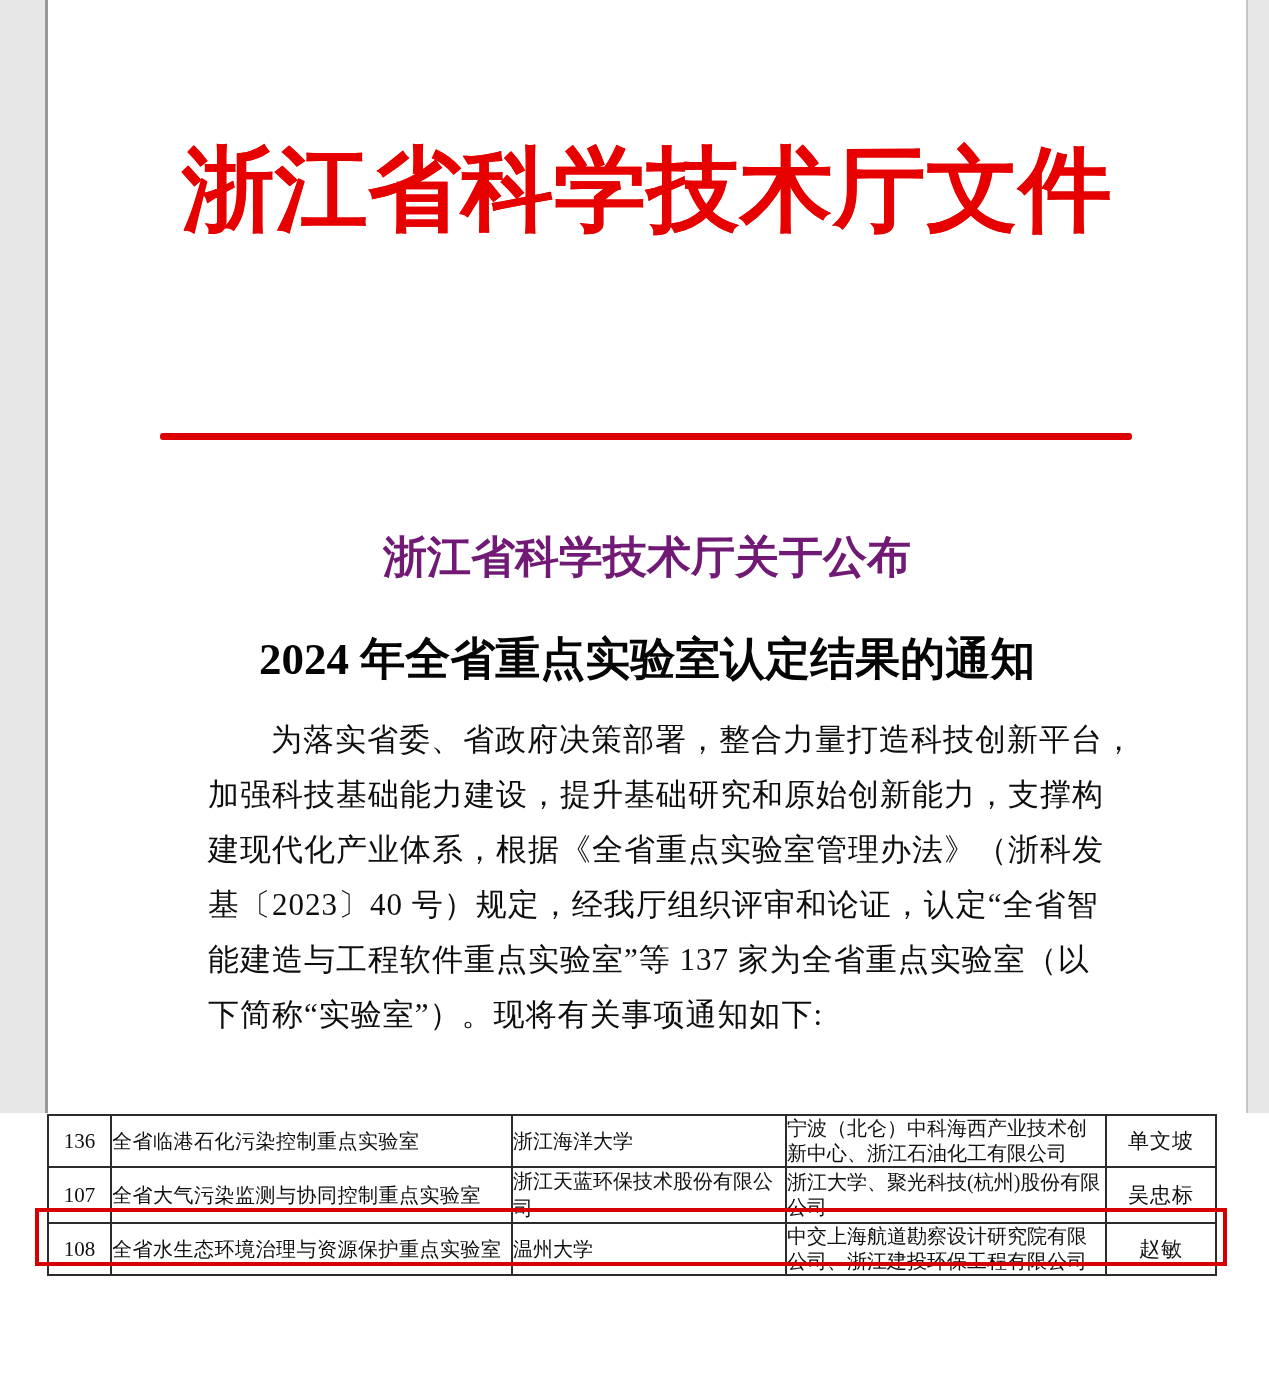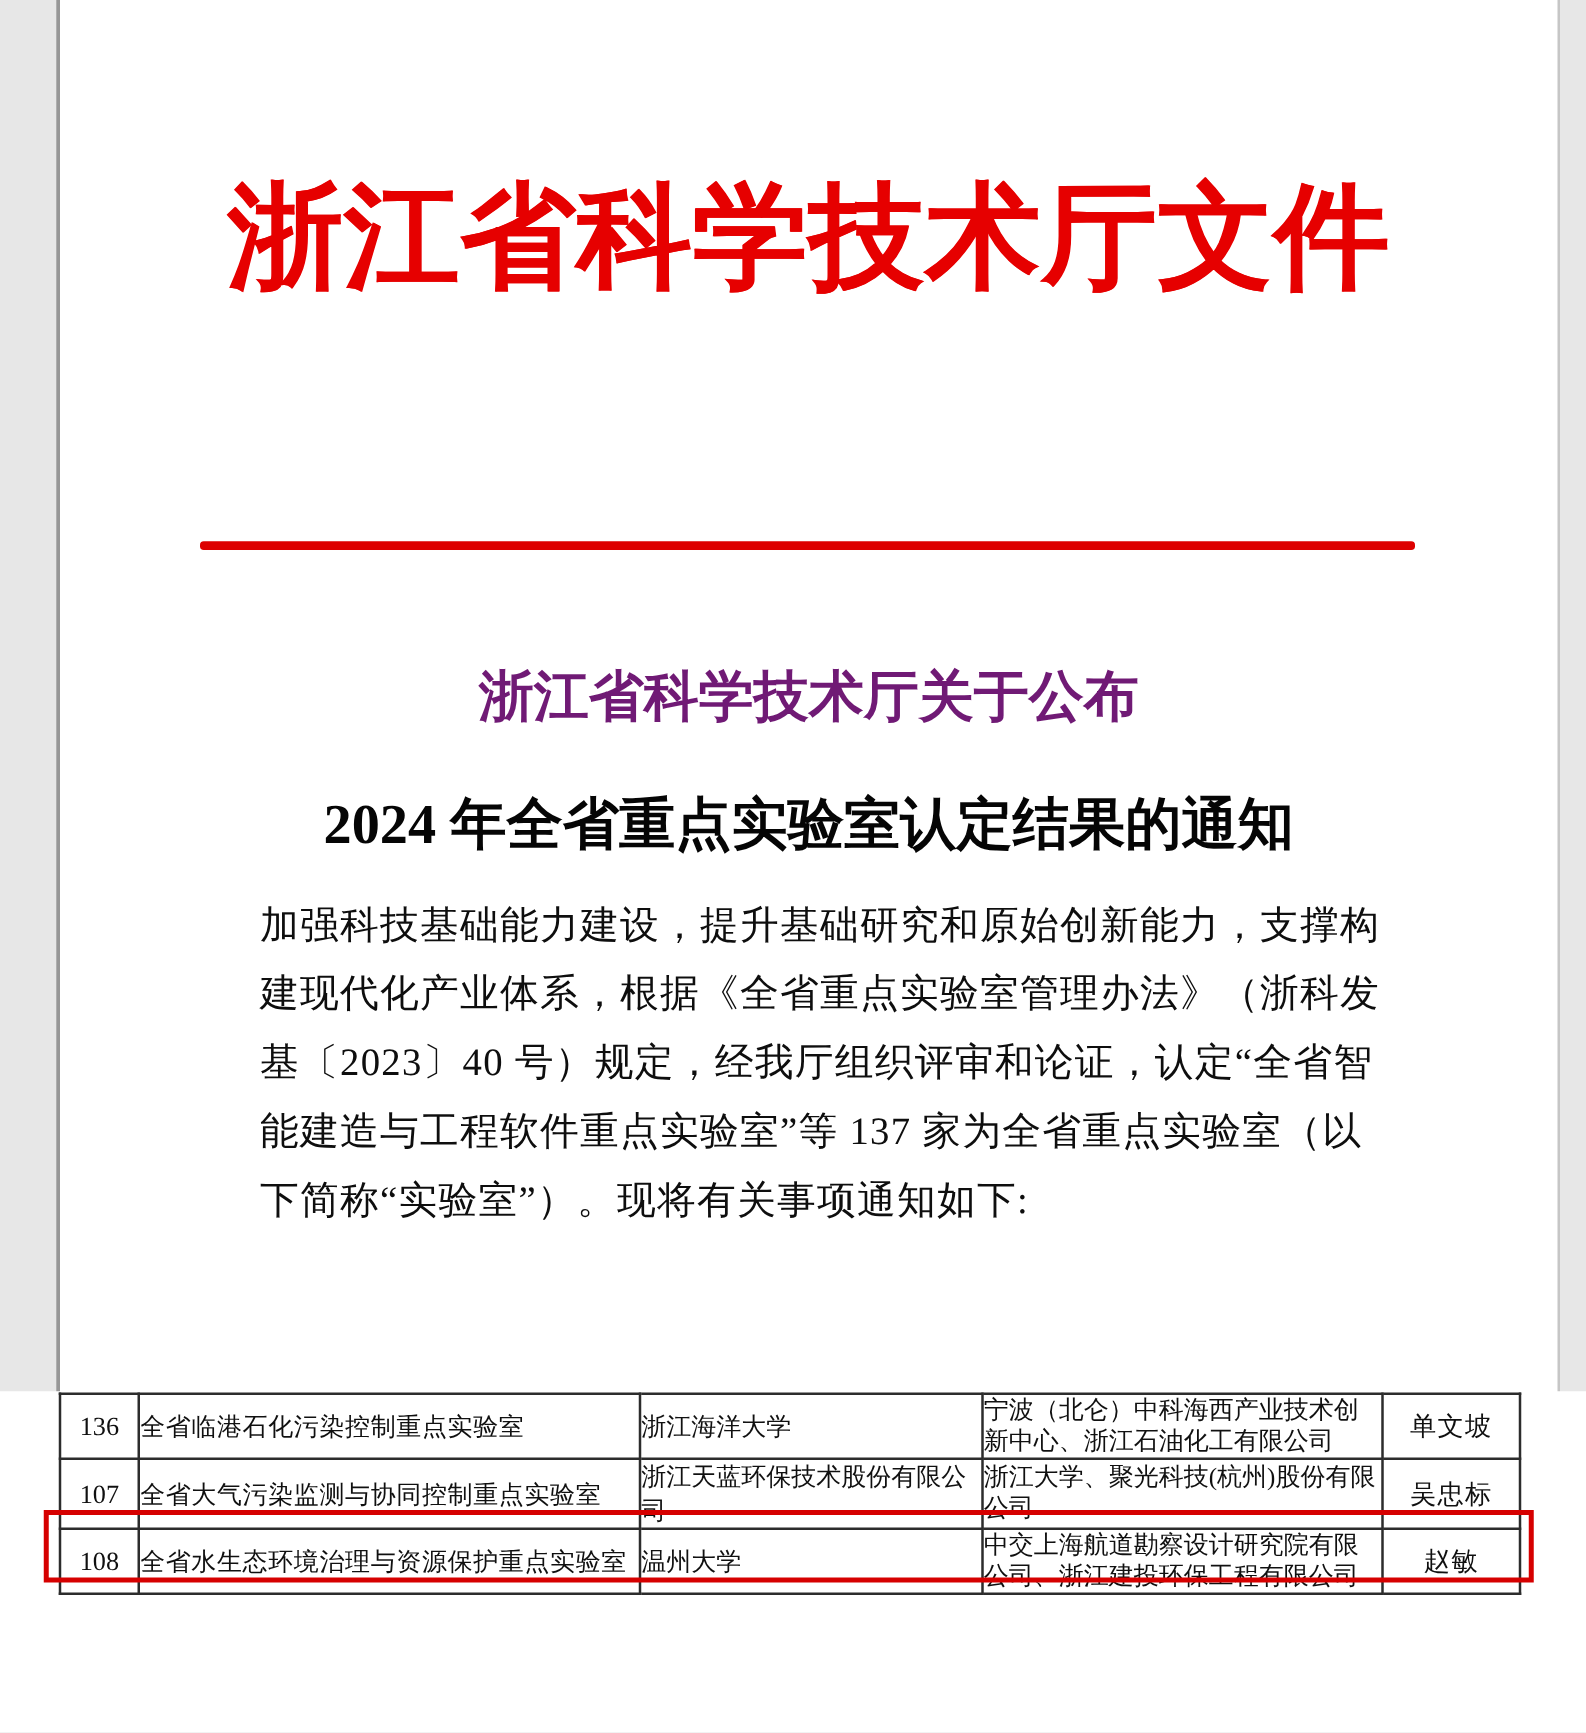--- a/index.html
+++ b/index.html
@@ -79,20 +79,21 @@
 
 <div id="canvas">
 
   <div class="doc-page">
     <div class="red-title">浙江省科学技术厅文件</div>
     <div class="red-rule"></div>
     <div class="notice-title-line1">浙江省科学技术厅关于公布</div>
     <div class="notice-title-line2">2024 年全省重点实验室认定结果的通知</div>
 
     <div class="doc-body">
+      <div class="body-line indent">为落实省委、省政府决策部署，整合力量打造科技创新平台，</div>
       <div class="body-line">加强科技基础能力建设，提升基础研究和原始创新能力，支撑构</div>
       <div class="body-line">建现代化产业体系，根据《全省重点实验室管理办法》（浙科发</div>
       <div class="body-line">基〔2023〕40 号）规定，经我厅组织评审和论证，认定“全省智</div>
       <div class="body-line">能建造与工程软件重点实验室”等 137 家为全省重点实验室（以</div>
       <div class="body-line">下简称“实验室”）。现将有关事项通知如下:</div>
     </div>
   </div>
 
   <div class="table-sheet">
     

